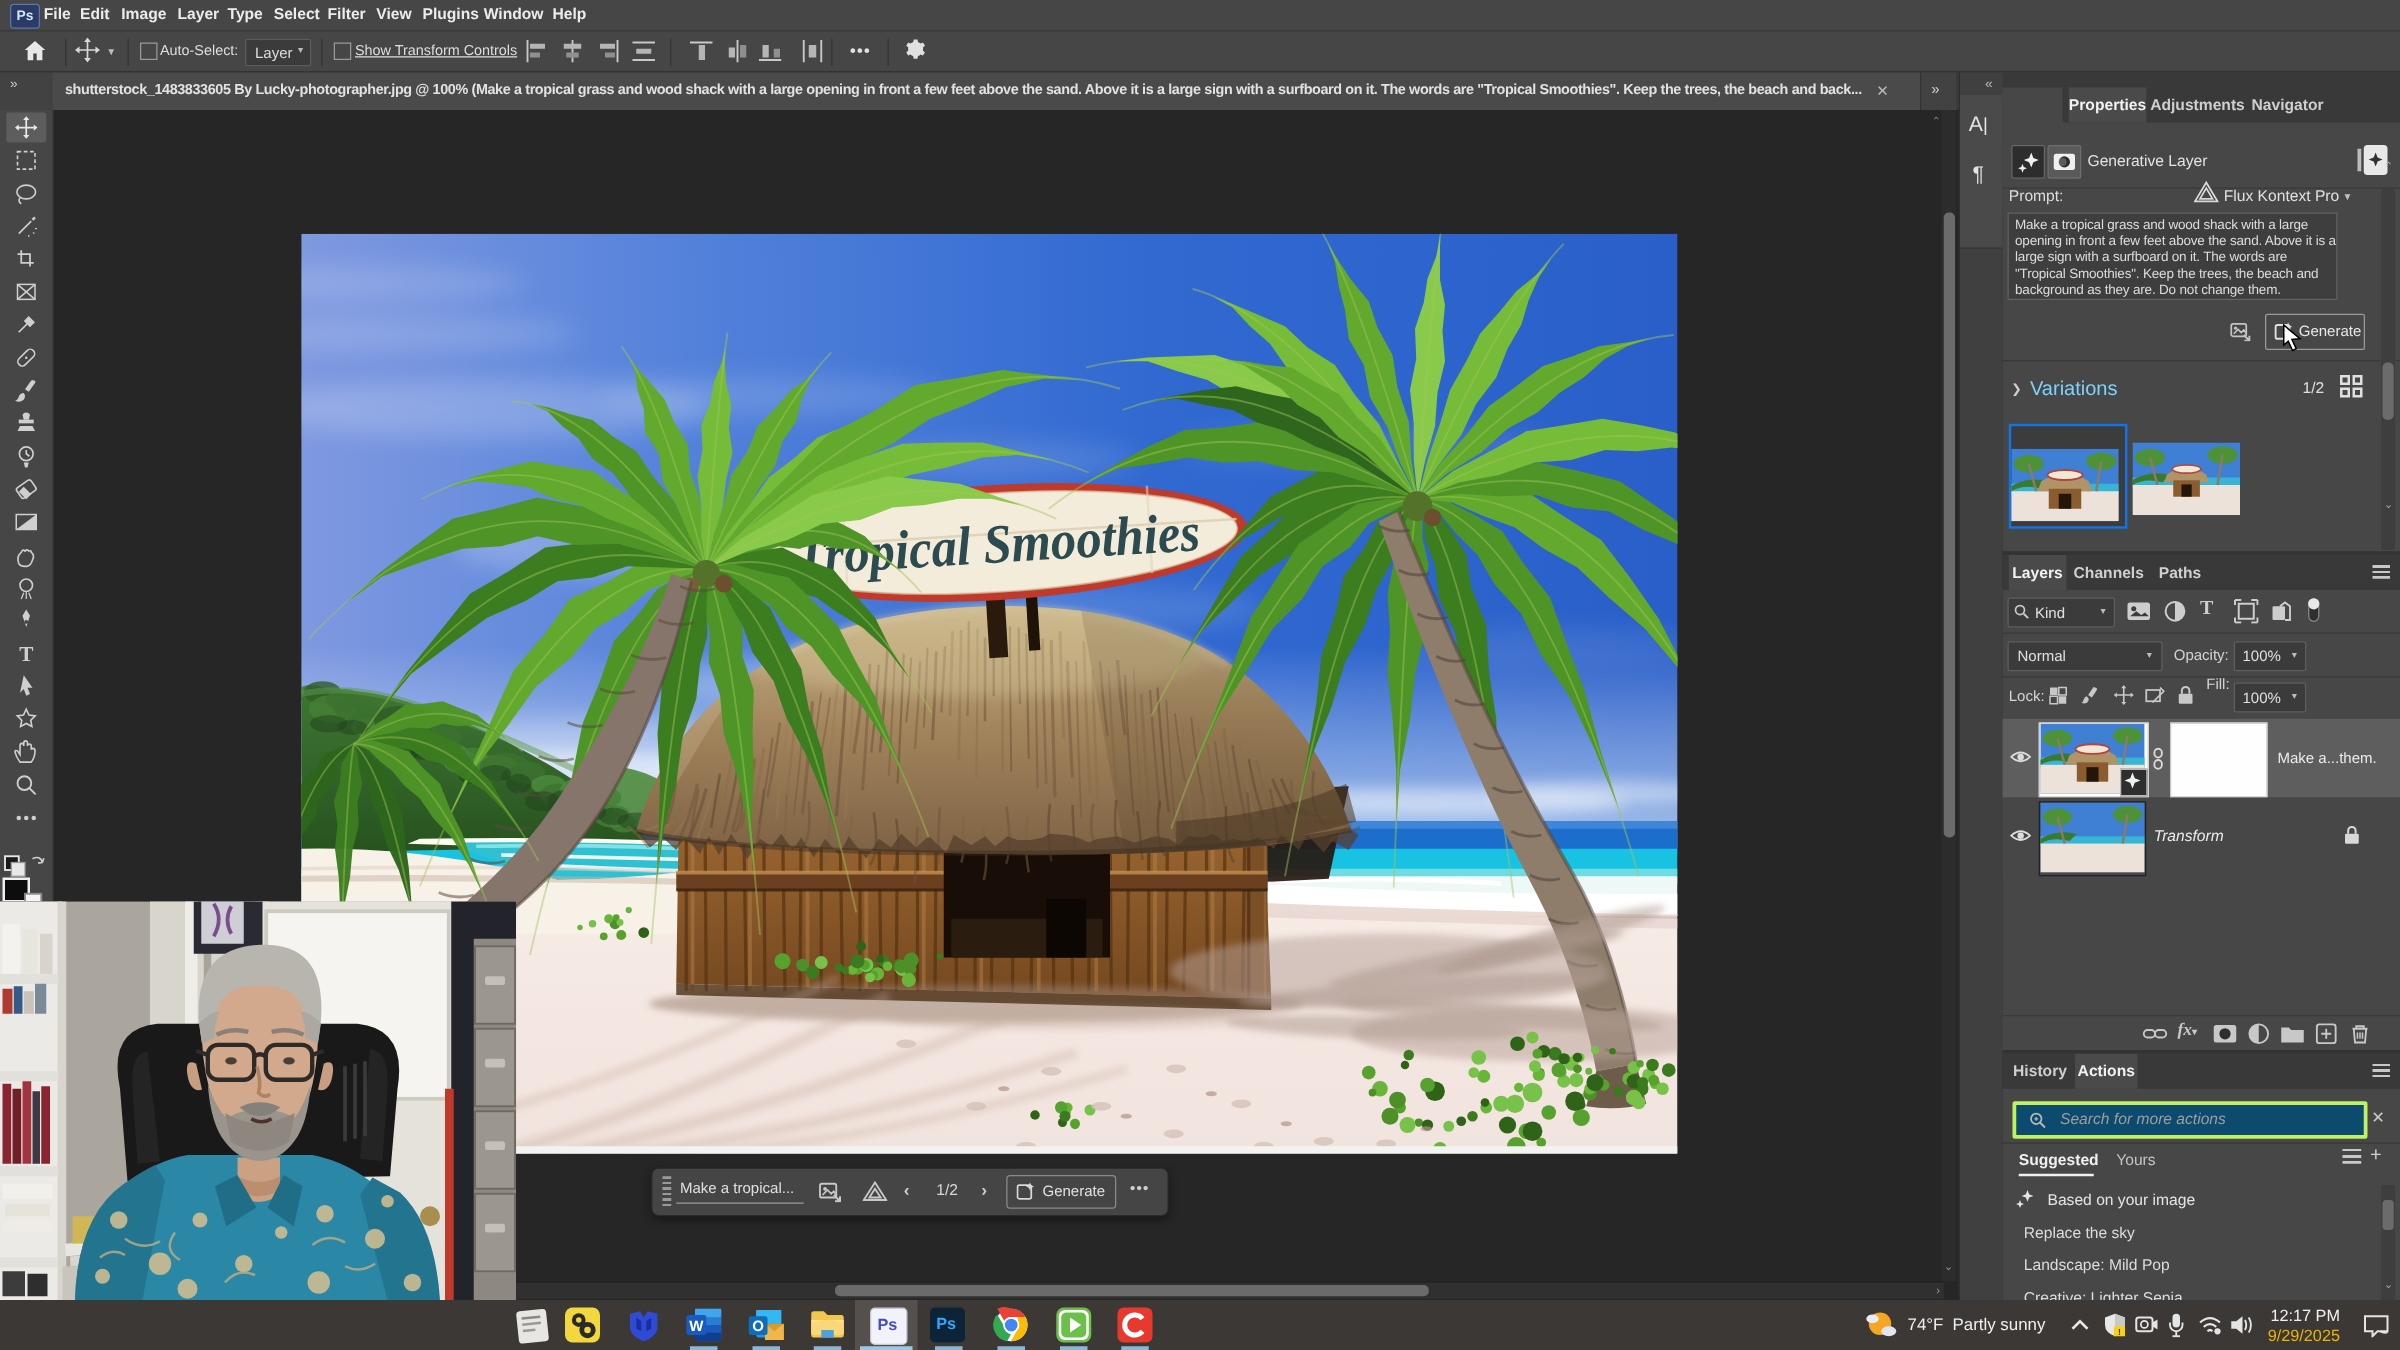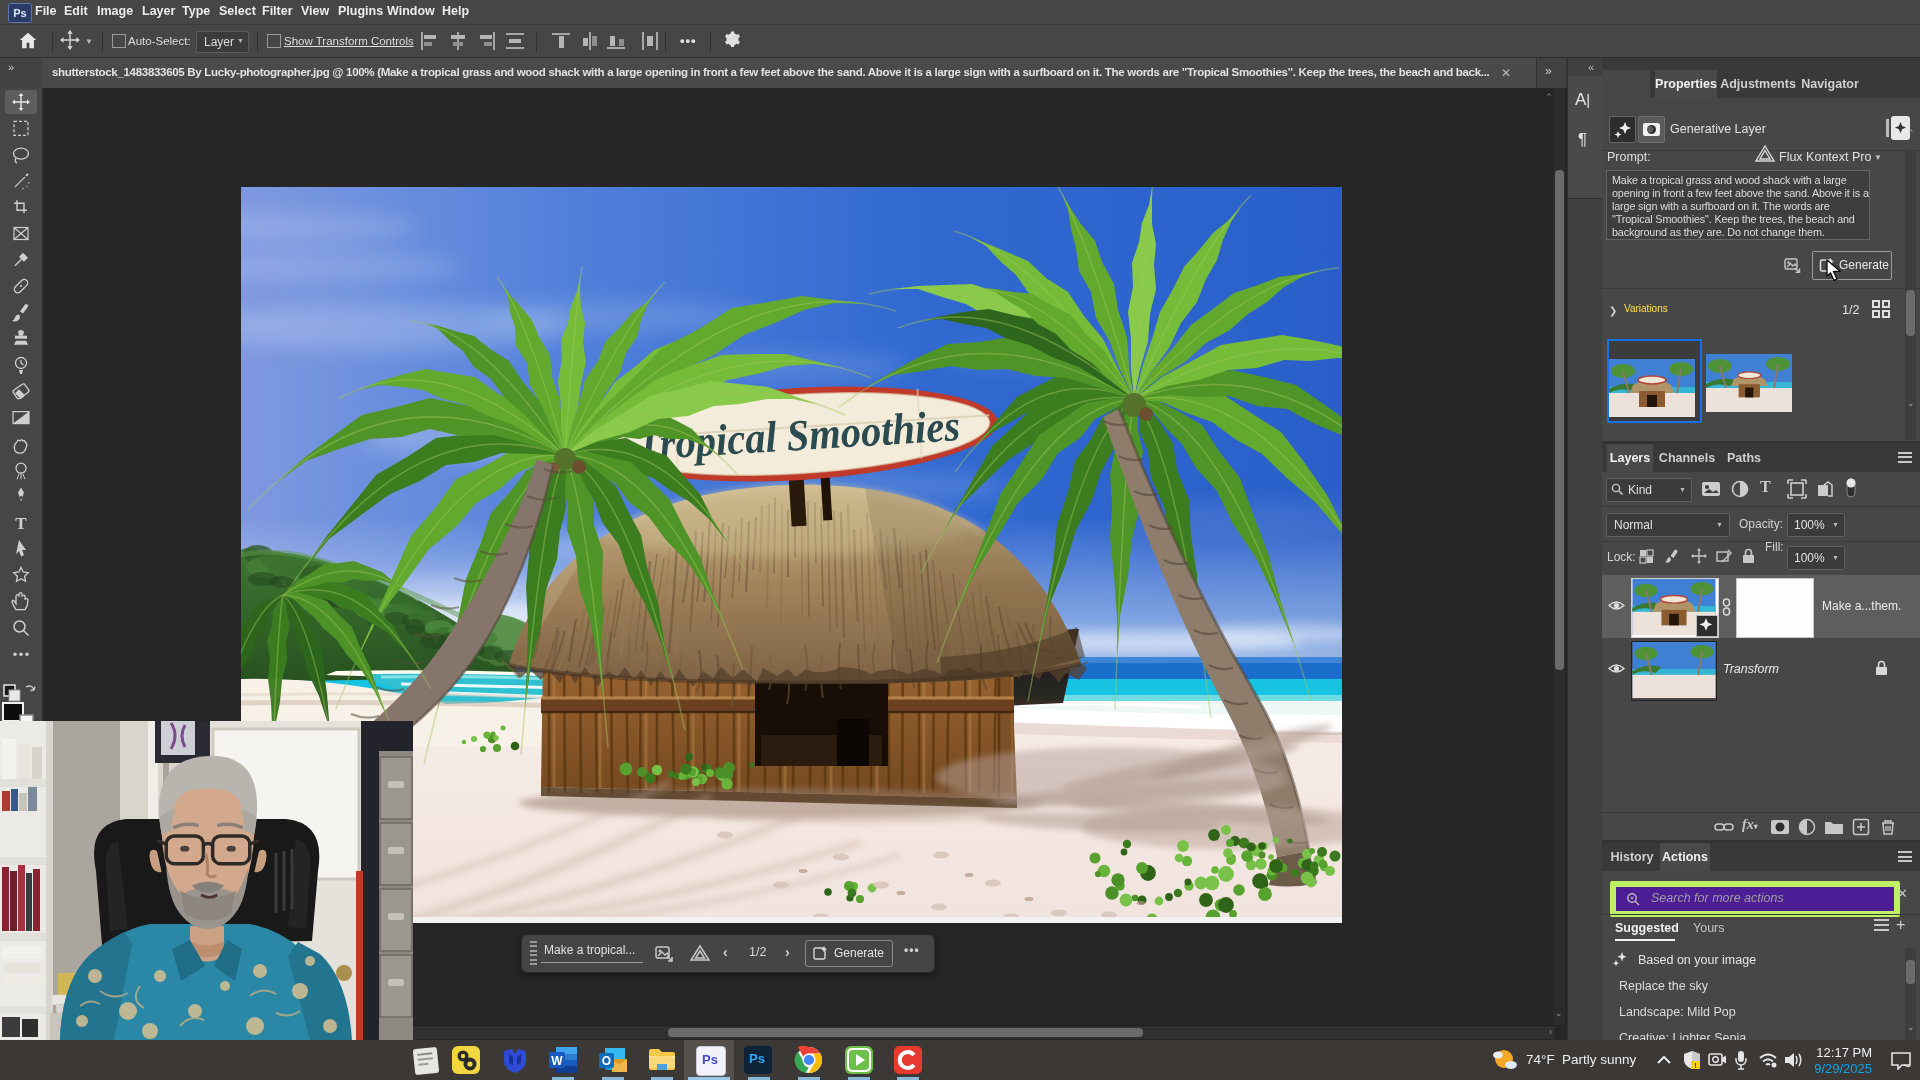--- a/index.html
+++ b/index.html
@@ -1055,21 +1055,21 @@
         <path d="M11.5 1 l1 2.3 2.3 1 -2.3 1 -1 2.3 -1 -2.3 -2.3 -1 2.3 -1z" fill="#e0e0e0"></path>
       </svg>
    <span class="abs" style="left:26px;top:6px;color:#e8e8e8;font-size:12px;">Generate</span>
  </div>
  <svg class="abs" style="left:222px;top:200px;" width="20" height="24" viewBox="0 0 20 24">
       <path d="M3 2 L16 13 L9.5 13.6 L13 21 L10 22.4 L6.6 15 L3 18 Z" fill="#ffffff" stroke="#000000" stroke-width="1.2"></path>
     </svg>
  <div class="abs" style="left:0;top:230px;width:318px;height:1px;background:#3a3a3a;"></div>
 
  <div class="abs" style="left:7px;top:247px;color:#cfcfcf;font-size:10px;">❯</div>
- <div class="abs" style="left:22px;top:245px;color:#fde047;font-size:10px;">Variations</div>
+ <div class="abs" style="left:22px;top:245px;color:#7dd3fc;font-size:16px;">Variations</div>
  <div class="abs" style="left:240px;top:245px;color:#e0e0e0;font-size:12.5px;">1/2</div>
  <svg class="abs" style="left:268px;top:240px;" width="22" height="22" viewBox="0 0 22 22">
       <g fill="#e0e0e0">
         <rect x="2" y="2" width="8" height="8"></rect>
         <rect x="12" y="2" width="8" height="8"></rect>
         <rect x="2" y="12" width="8" height="8"></rect>
         <rect x="12" y="12" width="8" height="8"></rect>
       </g>
       <g fill="#474747">
         <rect x="4" y="4" width="4" height="4"></rect>
@@ -1303,21 +1303,21 @@
         <path d="M6 8 v5 M8 8 v5 M10 8 v5" stroke="#c8c8c8" stroke-width="1.2"></path>
       </svg>
  </div>
 
  <div class="abs" style="left:0;top:782px;width:318px;height:3px;background:#333;"></div>
  <div class="abs" style="left:0;top:785px;width:318px;height:28px;background:#393939;">
    <div class="abs" style="left:5px;top:0;width:50px;height:28px;color:#cfcfcf;font-size:12.5px;font-weight:bold;text-align:center;line-height:28px;">History</div>
    <div class="abs" style="left:58px;top:0;width:50px;height:28px;background:#4a4a4a;color:#f2f2f2;font-size:12.5px;font-weight:bold;text-align:center;line-height:28px;">Actions</div>
    <div class="abs" style="right:8px;top:8px;width:14px;height:11px;background-image:repeating-linear-gradient(#c8c8c8 0 2px, transparent 2px 4.5px);"></div>
  </div>
- <div class="abs" style="left:8px;top:823px;width:278px;height:24px;background:#4c1d95;border:6px solid #bef264;border-radius:2px;">
+ <div class="abs" style="left:8px;top:823px;width:278px;height:24px;background:#0c4a6e;border:3px solid #bef264;border-radius:2px;">
    <svg class="abs" style="left:10px;top:5px" width="15" height="15" viewBox="0 0 15 15">
         <circle cx="6" cy="6" r="4.2" fill="none" stroke="#b8b8b8" stroke-width="1.4"></circle>
         <path d="M9 9 l4 4" stroke="#b8b8b8" stroke-width="1.5"></path>
         <path d="M4.5 6 h3 M6 4.5 v3" stroke="#b8b8b8" stroke-width="1"></path>
       </svg>
    <span class="abs" style="left:35px;top:4px;color:#9e9e9e;font-size:12.5px;font-style:italic;">Search for more actions</span>
  </div>
  <div class="abs" style="left:295px;top:828px;color:#c8c8c8;font-size:13px;">✕</div>
  <div class="abs" style="left:0;top:856px;width:318px;height:1px;background:#3a3a3a;"></div>
  <div class="abs" style="left:13px;top:863px;color:#f0f0f0;font-size:12.5px;font-weight:bold;">Suggested</div>
@@ -1461,18 +1461,18 @@
         <path d="M5 9.5 q5 -4.5 10 0"></path>
         <path d="M8 13 q2 -2 4 0"></path>
       </g>
       <circle cx="16" cy="13" r="2.5" fill="#e4e4e4"></circle>
     </svg>
   <svg class="abs" style="left:1783px;top:11px" width="20" height="18" viewBox="0 0 20 18">
       <path d="M2 6 h4 l5 -4 v14 l-5 -4 h-4 z" fill="#e4e4e4"></path>
       <path d="M13 5 q2 4 0 8 M16 3 q3.5 6 0 12" stroke="#e4e4e4" stroke-width="1.5" fill="none"></path>
     </svg>
   <div class="abs" style="left:1812px;top:5px;width:60px;color:#f0f0f0;font-size:13px;text-align:right;">12:17 PM</div>
-  <div class="abs" style="left:1800px;top:21px;width:72px;color:#0ea5e9;font-size:13px;text-align:right;">9/29/2025</div>
+  <div class="abs" style="left:1800px;top:21px;width:72px;color:#eab308;font-size:13px;text-align:right;">9/29/2025</div>
   <svg class="abs" style="left:1890px;top:10px" width="22" height="20" viewBox="0 0 22 20">
       <path d="M2 3 h18 v12 h-8 l-4 4 v-4 h-6 z" fill="none" stroke="#e4e4e4" stroke-width="1.6"></path>
       <path d="M14 15 q3 2 6 1" stroke="#e4e4e4" stroke-width="1.4" fill="none"></path>
     </svg>
 </div>
 
 </body></html>

